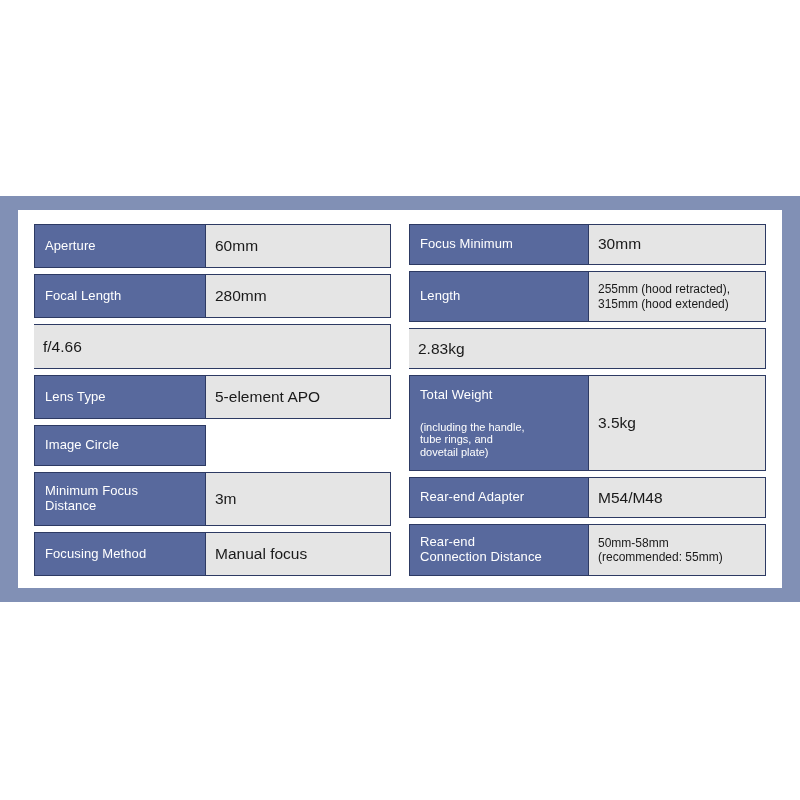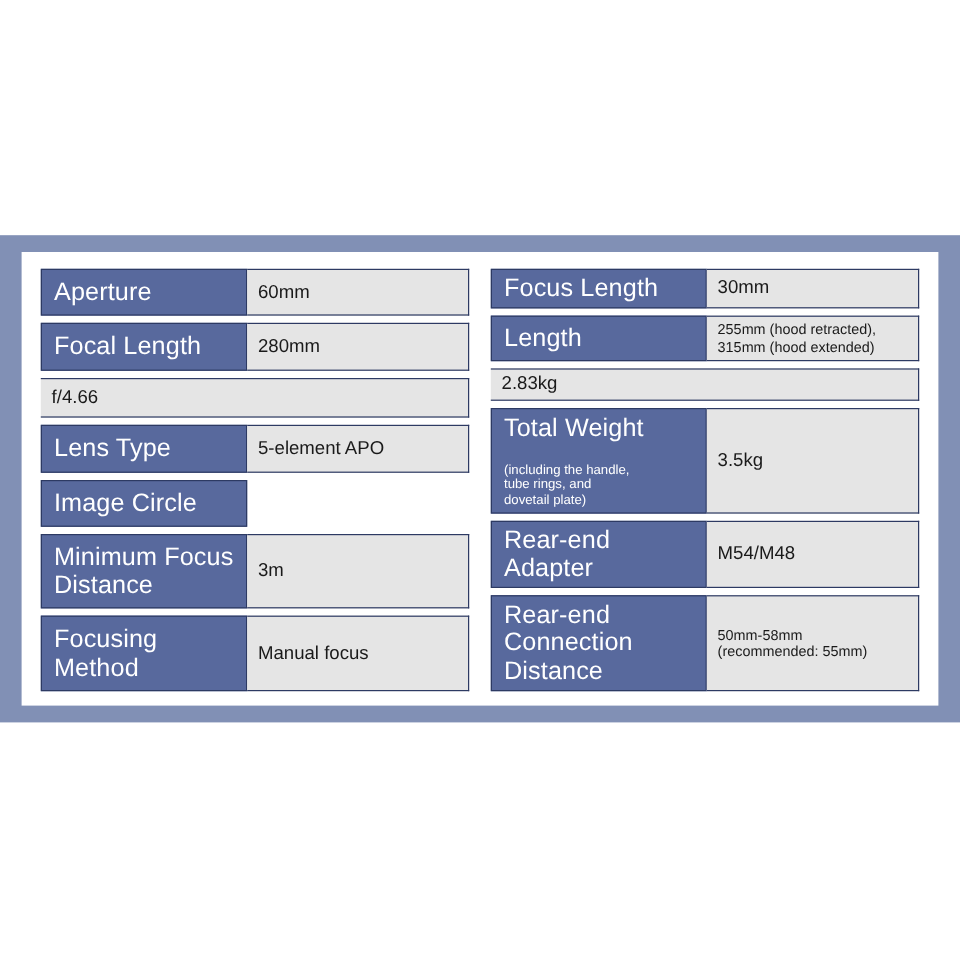--- a/index.html
+++ b/index.html
@@ -67,21 +67,21 @@
     border: 1px solid #2d3a63;
     box-sizing: border-box;
     display: flex;
     flex-direction: column;
     justify-content: center;
     padding: 2px 10px;
     width: 172px;
     flex: 0 0 172px;
   }
   .cell-label .label-main {
-    font-size: 21px;
+    font-size: 13px;
     line-height: 1.12;
     letter-spacing: 0.1px;
   }
   .cell-label .label-sub {
     font-size: 11px;
     line-height: 1.12;
     margin-top: 18px;
   }
   .cell-value {
     background: #e5e5e5;
@@ -177,21 +177,21 @@
               <span class="value-main">Manual focus</span>
             </div>
           </div>
 
         </div>
 
         <div class="spec-column col-right">
 
           <div class="spec-row">
             <div class="cell-label">
-              <span class="label-main">Focus Length</span>
+              <span class="label-main">Focus Minimum</span>
             </div>
             <div class="cell-value">
               <span class="value-main">30mm</span>
             </div>
           </div>
 
           <div class="spec-row">
             <div class="cell-label">
               <span class="label-main">Length</span>
             </div>

